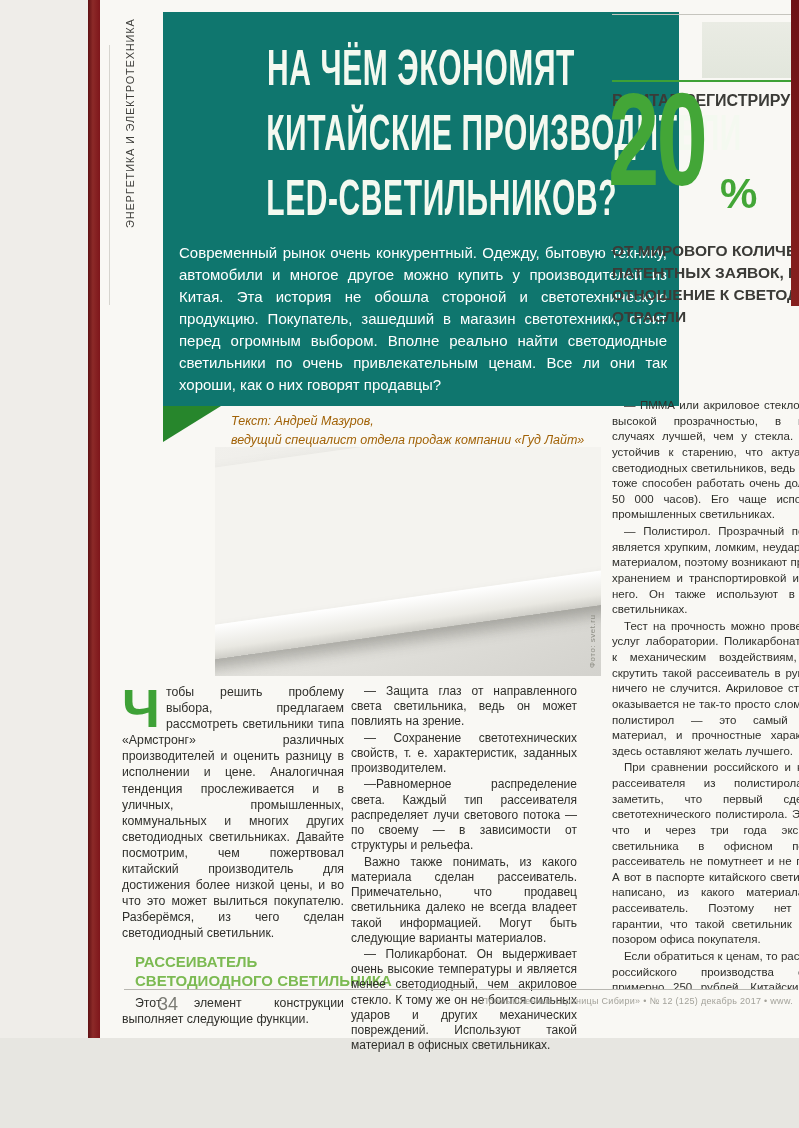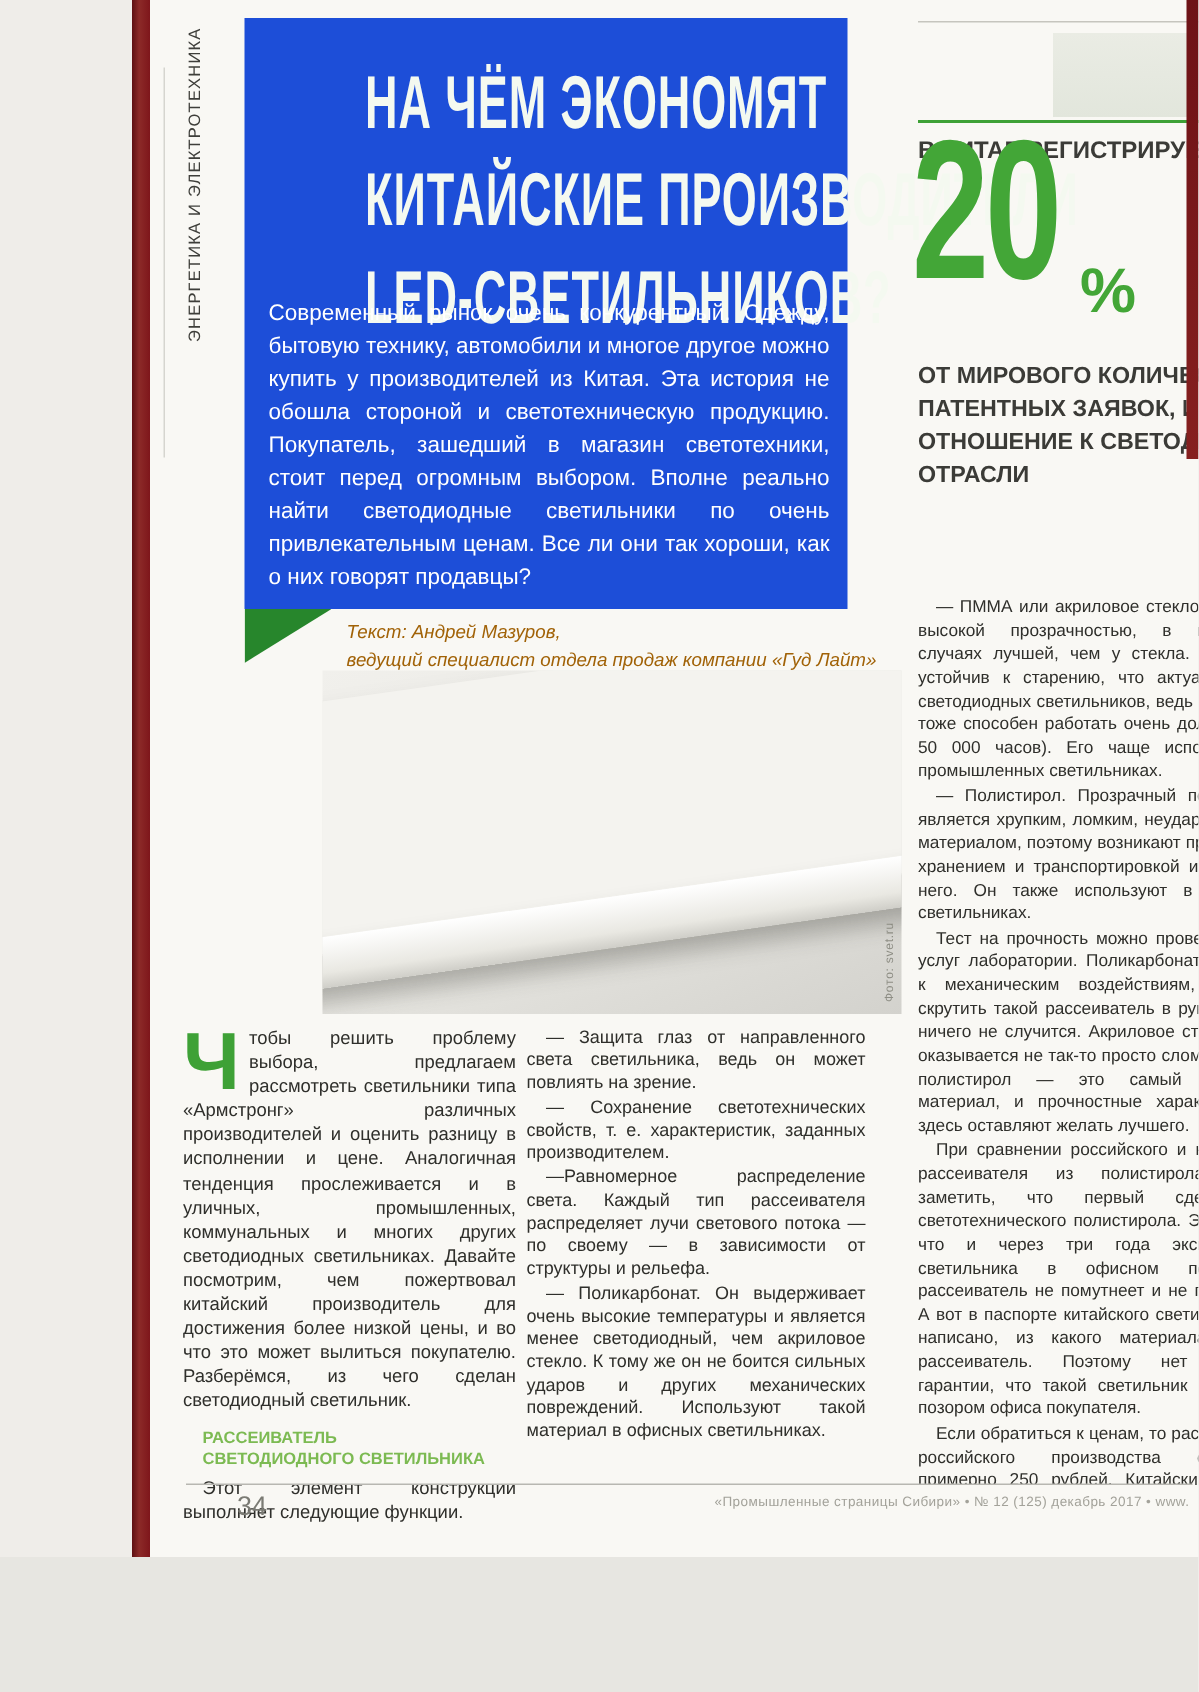--- a/index.html
+++ b/index.html
@@ -16,21 +16,21 @@
   .spine-strip{left:88px;top:0;width:12px;height:1038px;
     background:linear-gradient(90deg,#5e1013,#8c2a28 40%,#7e161b);}
   .fold-line{left:109px;top:45px;width:1px;height:260px;background:#d6d5cf;}
   .bottom-scan{left:0;top:1038px;width:799px;height:90px;background:#e7e6e1;}
 
   
   .rubric{left:124px;top:228px;transform:rotate(-90deg);transform-origin:0 0;
     white-space:nowrap;font-size:11px;letter-spacing:.8px;color:#3e3e3a;}
 
   
-  .green-block{left:163px;top:12px;width:402px;height:394px;background:#1d4ed8;}
+  .green-block{left:163px;top:12px;width:516px;height:394px;background:#0f766e;}
   .headline{margin-top:24px;text-align:center;transform:scaleX(.6);transform-origin:50% 0;}
   .headline .line{display:block;font-size:50px;line-height:1.3;font-weight:700;
     color:#f4f9f0;letter-spacing:1px;white-space:nowrap;}
   .intro{position:absolute;left:16px;right:12px;bottom:10px;color:#fff;
     font-size:15px;line-height:1.47;text-align:justify;}
 
   
   .corner-fold{left:163px;top:406px;width:58px;height:36px;background:#27862c;
     clip-path:polygon(0 0,100% 0,0 100%);}
   .author{left:231px;top:412px;width:360px;font-style:italic;font-size:12.5px;
@@ -76,21 +76,21 @@
   .col{color:#2f2f2b;text-align:justify;}
   .col p{margin:0 0 1px 0;text-indent:13px;}
   .col p.noindent{text-indent:0;}
   .col1{left:122px;top:684px;width:222px;font-size:12.3px;line-height:1.31;}
   .col2{left:351px;top:684px;width:226px;font-size:12px;line-height:1.27;}
   .col3-clip{left:612px;top:398px;width:187px;height:592px;overflow:hidden;}
   .col3{width:242px;font-size:11.5px;line-height:1.36;color:#2f2f2b;text-align:justify;}
   .col3 p{margin:0 0 1px 0;text-indent:12px;}
   .dropcap{float:left;font-size:54px;line-height:.82;font-weight:700;color:#3ea136;
     margin:2px 6px 0 0;}
-  .subhead{margin:10px 0 4px 0;font-weight:700;color:#7cba52;font-size:11px;
+  .subhead{margin:10px 0 4px 0;font-weight:700;color:#7cba52;font-size:15px;
     line-height:1.3;text-indent:13px;}
   .subhead .sl{display:block;white-space:nowrap;}
 
   
   .footer-rule{left:124px;top:989px;width:671px;height:1px;background:#b8b7b1;}
   .page-number{left:158px;top:994px;font-size:18px;color:#7b7b74;}
   .imprint{left:0;top:996px;width:793px;text-align:right;font-size:9px;
     color:#a3a29a;letter-spacing:.3px;}
 </style>
 </head>
@@ -147,20 +147,21 @@
     <span class="sl">РАССЕИВАТЕЛЬ</span>
     <span class="sl">СВЕТОДИОДНОГО СВЕТИЛЬНИКА</span>
   </div>
   <p>Этот элемент конструкции выполняет следующие функции.</p>
 </div>
 
 <div class="abs col col2">
   <p>— Защита глаз от направленного света светильника, ведь он может повлиять на зрение.</p>
   <p>— Сохранение светотехнических свойств, т. е. характеристик, заданных производителем.</p>
   <p>—Равномерное распределение света. Каждый тип рассеивателя распределяет лучи светового потока — по своему — в зависимости от структуры и рельефа.</p>
+  <p>Важно также понимать, из какого материала сделан рассеиватель. Примечательно, что продавец светильника далеко не всегда владеет такой информацией. Могут быть следующие варианты материалов.</p>
   <p>— Поликарбонат. Он выдерживает очень высокие температуры и является менее светодиодный, чем акриловое стекло. К тому же он не боится сильных ударов и других механических повреждений. Используют такой материал в офисных светильниках.</p>
 </div>
 
 <div class="abs col3-clip">
   <div class="col3">
     <p>— ПММА или акриловое стекло обладает высокой прозрачностью, в некоторых случаях лучшей, чем у стекла. Материал устойчив к старению, что актуально для светодиодных светильников, ведь светодиод тоже способен работать очень долго (около 50 000 часов). Его чаще используют в промышленных светильниках.</p>
     <p>— Полистирол. Прозрачный полистирол является хрупким, ломким, неударопрочным материалом, поэтому возникают проблемы с хранением и транспортировкой изделий из него. Он также используют в офисных светильниках.</p>
     <p>Тест на прочность можно провести и без услуг лаборатории. Поликарбонат устойчив к механическим воздействиям, и если скрутить такой рассеиватель в руках, с ним ничего не случится. Акриловое стекло тоже оказывается не так-то просто сломать. А вот полистирол — это самый дешёвый материал, и прочностные характеристики здесь оставляют желать лучшего.</p>
     <p>При сравнении российского и китайского рассеивателя из полистирола важно заметить, что первый сделан из светотехнического полистирола. Это значит, что и через три года эксплуатации светильника в офисном помещении рассеиватель не помутнеет и не пожелтеет. А вот в паспорте китайского светильника не написано, из какого материала сделан рассеиватель. Поэтому нет никакой гарантии, что такой светильник не станет позором офиса покупателя.</p>
     <p>Если обратиться к ценам, то рассеиватель российского производства обойдётся примерно 250 рублей. Китайский же без применения ультрафиолетовых добавок стоит не более 100 рублей.</p>

